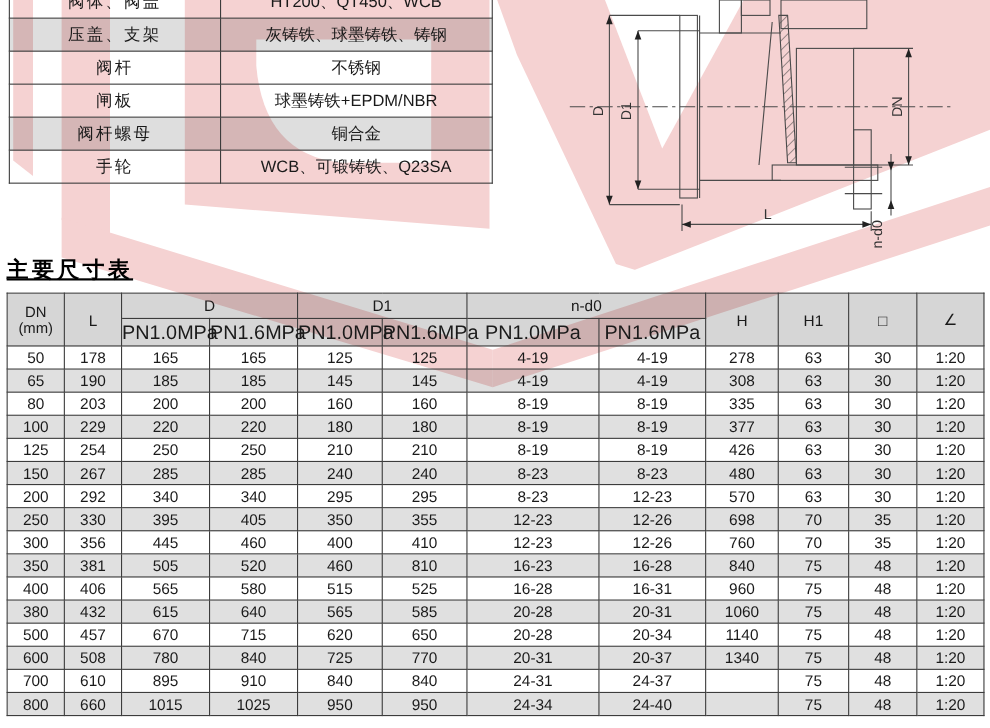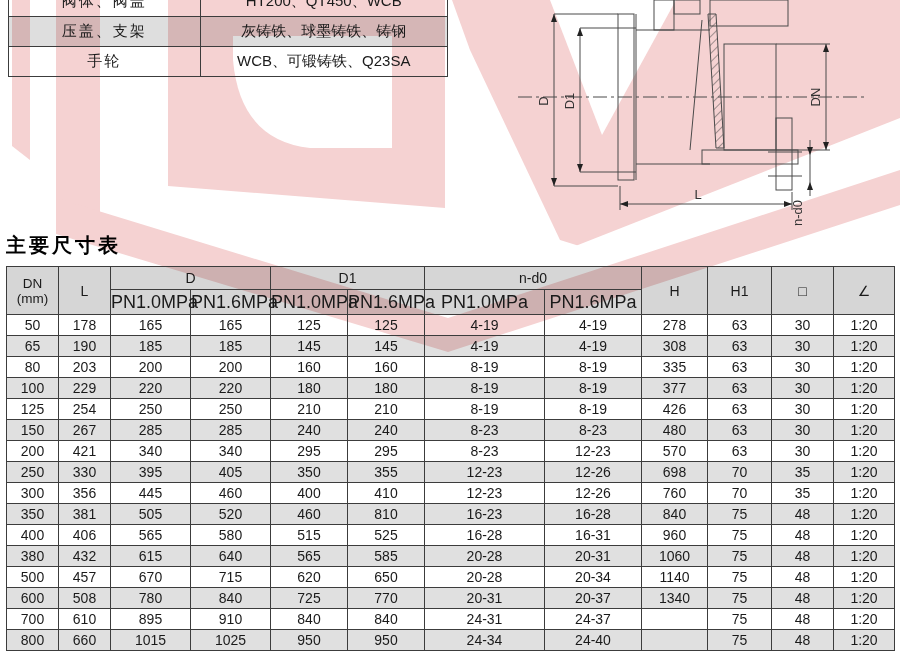--- a/index.html
+++ b/index.html
@@ -17,21 +17,21 @@
 
   
   .drawing{position:absolute;left:458px;top:0;}
   .drawing line,.drawing rect,.drawing path,.drawing polyline{stroke:#4a4a4a;stroke-width:1;fill:none;}
   .drawing text{fill:#333;font-size:13px;font-family:"Liberation Sans","DejaVu Sans",sans-serif;}
   .dimline{stroke:#4a4a4a;}
   .arrow{fill:#222;stroke:none;}
 
   
   .title{position:absolute;left:6px;top:232px;margin:0;font-size:20px;font-weight:600;
-         letter-spacing:3px;color:#000;}
+         letter-spacing:3px;color:#000;text-decoration:underline;}
 
   
   table.dims{position:absolute;left:6px;top:266px;width:888px;border-collapse:collapse;
              table-layout:fixed;}
   table.dims th,table.dims td{border:1px solid #3c3c3c;text-align:center;padding:0;
              font-weight:normal;color:#1a1a1a;}
   table.dims thead th{background:rgba(0,0,0,0.16);font-size:14px;}
   table.dims thead tr.r1 th{height:22px;}
   table.dims thead tr.r2 th{height:24px;font-size:18px;}
   table.dims thead th.twoline{white-space:pre-line;line-height:15px;font-size:13.5px;}
@@ -71,20 +71,32 @@
           <col style="width:248px">
         </colgroup>
       <tbody>
           <tr>
             <td class="mlabel">阀体、阀盖</td>
             <td class="mvalue">HT200、QT450、WCB</td>
           </tr>
           <tr class="shade">
             <td class="mlabel">压盖、支架</td>
             <td class="mvalue">灰铸铁、球墨铸铁、铸钢</td>
+          </tr>
+          <tr>
+            <td class="mlabel">阀杆</td>
+            <td class="mvalue">不锈钢</td>
+          </tr>
+          <tr>
+            <td class="mlabel">闸板</td>
+            <td class="mvalue">球墨铸铁+EPDM/NBR</td>
+          </tr>
+          <tr class="shade">
+            <td class="mlabel">阀杆螺母</td>
+            <td class="mvalue">铜合金</td>
           </tr>
           <tr>
             <td class="mlabel">手轮</td>
             <td class="mvalue">WCB、可锻铸铁、Q23SA</td>
           </tr>
         </tbody>
     </table>
 
     <svg class="drawing" width="442" height="232" viewBox="0 0 442 232">
       <defs>
@@ -264,21 +276,21 @@
             <td>240</td>
             <td>8-23</td>
             <td>8-23</td>
             <td>480</td>
             <td>63</td>
             <td>30</td>
             <td>1:20</td>
           </tr>
           <tr>
             <td>200</td>
-            <td>421</td>
+            <td>292</td>
             <td>340</td>
             <td>340</td>
             <td>295</td>
             <td>295</td>
             <td>8-23</td>
             <td>12-23</td>
             <td>570</td>
             <td>63</td>
             <td>30</td>
             <td>1:20</td>

